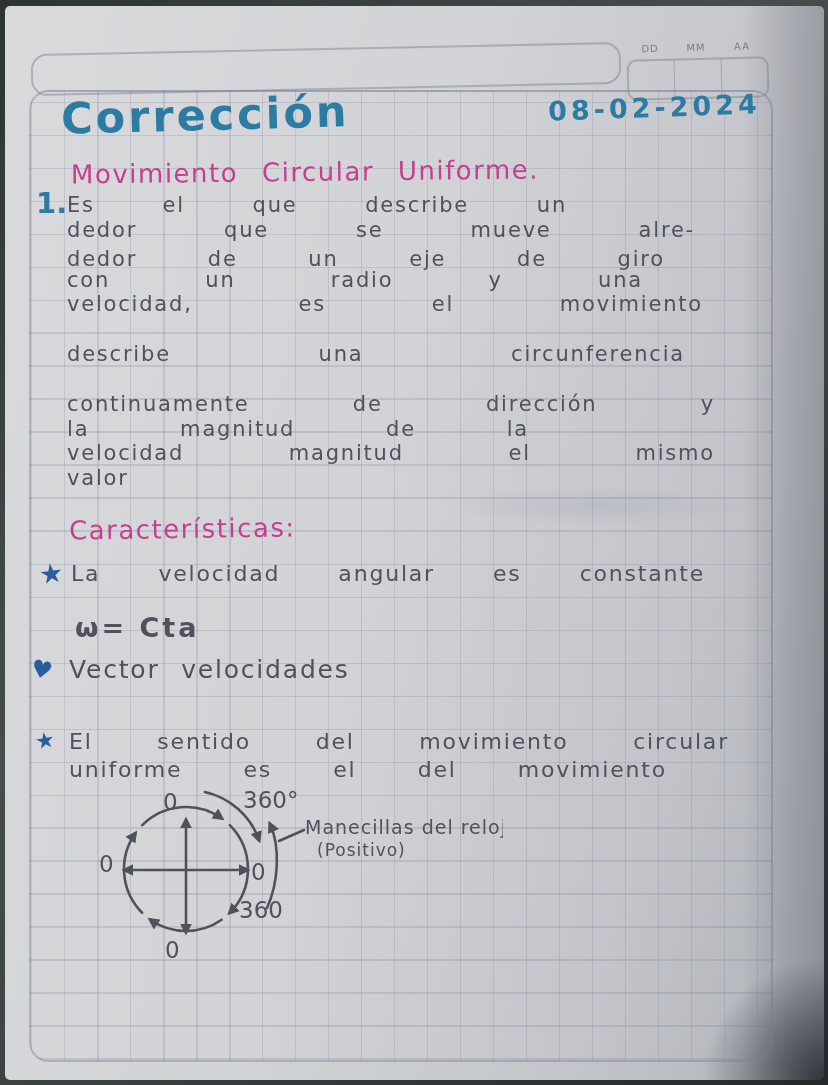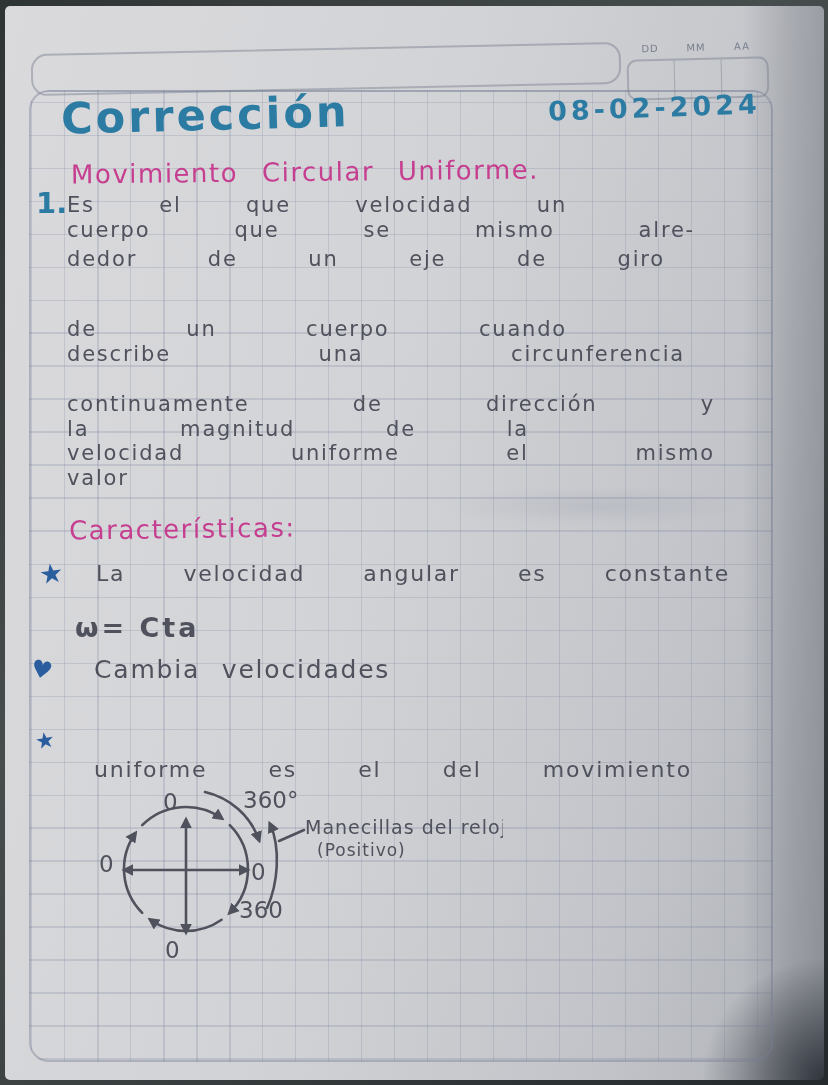--- a/index.html
+++ b/index.html
@@ -68,21 +68,21 @@
   .heading2{left:64px;top:508px;transform:rotate(-0.8deg);}
   .num{left:31px;top:180px;font-size:29px;color:var(--teal-ink);font-weight:bold;}
   .pline{
     position:absolute;left:62px;color:var(--pencil);font-size:21px;
     letter-spacing:1.8px;text-align:justify;text-align-last:justify;line-height:26px;
   }
   .pl-last{text-align:right;text-align-last:left;}
   .marker{position:absolute;color:var(--blue-marker);}
   .btext{
     position:absolute;color:var(--pencil);font-size:22px;letter-spacing:1.8px;
-    text-align:justify;text-align-last:justify;line-height:27px;margin-left:25px;
+    text-align:justify;text-align-last:justify;line-height:27px;
   }
   .formula{left:70px;top:606px;font-size:27px;color:var(--pencil);letter-spacing:3px;font-weight:bold;}
   .diagram{position:absolute;left:78px;top:778px;color:var(--pencil);}
   .diagram text{fill:var(--pencil);font-family:"DejaVu Sans",sans-serif;}
 </style>
 </head>
 <body>
 
 <div class="photo">
   <div class="sheet">
@@ -101,41 +101,43 @@
 
     <div class="grid"></div>
     <div class="smudge"></div>
 
     <div class="hand title">Corrección</div>
     <div class="hand date">08-02-2024</div>
 
     <div class="hand h-pink heading1">Movimiento Circular Uniforme.</div>
     <div class="hand num">1.</div>
 
-    <div class="pline" style="top:186px;width:500px">Es el que velocidad un</div>
-    <div class="pline" style="top:211px;width:628px">cuerpo que se mismo alre-</div>
+    <div class="pline" style="top:186px;width:500px">Es el que describe un</div>
+    <div class="pline" style="top:211px;width:628px">dedor que se mueve alre-</div>
     <div class="pline" style="top:240px;width:598px">dedor de un eje de giro</div>
-    <div class="pline" style="top:310px;width:500px">de un cuerpo cuando</div>
+    <div class="pline" style="top:261px;width:576px">con un radio y una</div>
+    <div class="pline" style="top:285px;width:636px">velocidad, es el movimiento</div>
     <div class="pline" style="top:335px;width:618px">describe una circunferencia</div>
     <div class="pline" style="top:410px;width:462px">la magnitud de la</div>
     <div class="pline" style="top:385px;width:648px">continuamente de dirección y</div>
-    <div class="pline" style="top:434px;width:648px">velocidad uniforme el mismo</div>
+    <div class="pline" style="top:434px;width:648px">velocidad magnitud el mismo</div>
     <div class="pline pl-last" style="top:459px">valor</div>
 
     <div class="hand h-pink heading2">Características:</div>
 
     <div class="marker" style="left:34px;top:552px;font-size:27px;transform:rotate(-8deg)">★</div>
     <div class="btext" style="left:66px;top:554px;width:634px">La velocidad angular es constante</div>
 
     <div class="hand formula">ω= Cta</div>
 
     <div class="marker" style="left:26px;top:650px;font-size:24px;transform:rotate(12deg)">♥</div>
-    <div class="btext pl-last" style="left:64px;top:650px;font-size:25px;word-spacing:12px;text-align:left;text-align-last:left">Cambia velocidades</div>
+    <div class="btext pl-last" style="left:64px;top:650px;font-size:25px;word-spacing:12px;text-align:left;text-align-last:left">Vector velocidades</div>
 
     <div class="marker" style="left:30px;top:722px;font-size:22px;transform:rotate(-10deg)">★</div>
+    <div class="btext" style="left:64px;top:722px;width:660px">El sentido del movimiento circular</div>
     <div class="btext" style="left:64px;top:750px;width:598px">uniforme es el del movimiento</div>
 
     <svg class="diagram" width="420" height="200" viewBox="0 0 420 200">
       <defs>
         <marker id="arw" viewBox="0 0 10 10" refX="7" refY="5" markerWidth="4.6" markerHeight="4.6" orient="auto-start-reverse">
           <path d="M0,0 L10,5 L0,10 z" fill="currentColor"></path>
         </marker>
       </defs>
       <g stroke="currentColor" stroke-width="2.6" fill="none" stroke-linecap="round">
 

